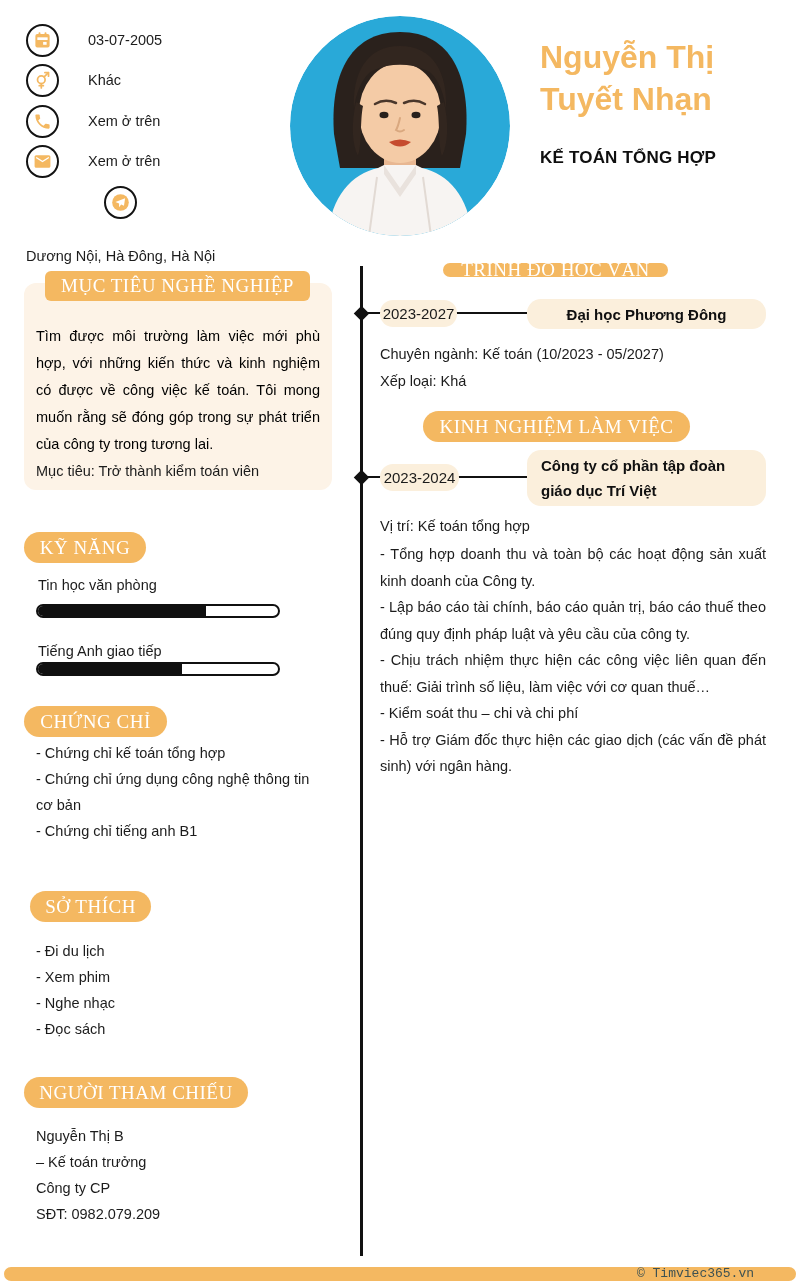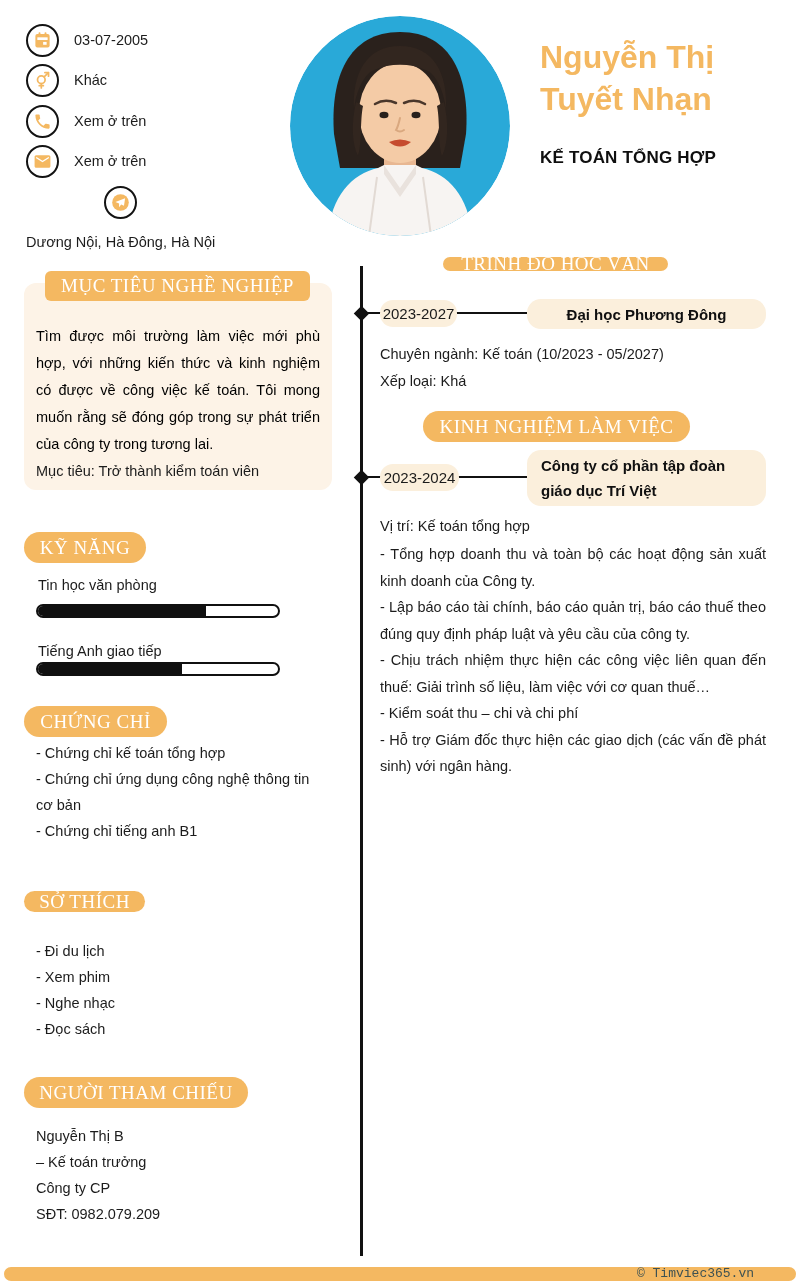--- a/index.html
+++ b/index.html
@@ -1,21 +1,21 @@
 <!DOCTYPE html>
 <html style="--accent: #F4B861; --cream: #FDF3E7; --box-cream: #FBEFDC; --photo-bg: #29A9D8;"><head>
 <meta charset="utf-8">
 <style>
   * { margin:0; padding:0; box-sizing:border-box; }
   html,body { background:#ffffff; }
   body { font-family:"Liberation Sans", sans-serif; color:#1d1d1d; }
   .page { position:relative; width:800px; height:1288px; background:#fff; overflow:hidden; }
 
   
-  .contact-row { position:absolute; left:26px; display:flex; align-items:center; gap:15px; height:32px; }
+  .contact-row { position:absolute; left:26px; display:flex; align-items:center; gap:29px; height:32px; }
   .icon-circle { width:33px; height:33px; border:2.5px solid #131313; border-radius:50%; background:#fff;
                  display:flex; align-items:center; justify-content:center; flex:0 0 auto; }
   .icon-circle svg { width:19px; height:19px; display:block; }
   .contact-label { font-size:14.5px; color:#1c1c1c; white-space:nowrap; }
 
   
   .photo { position:absolute; left:290px; top:16px; width:220px; height:220px; border-radius:50%; overflow:hidden; }
   .photo svg { width:100%; height:100%; display:block; }
   .name { position:absolute; left:540px; top:36px; font-size:32px; font-weight:bold; color:var(--accent,#F4B861); line-height:42px; }
   .job-title { position:absolute; left:540px; top:148px; font-size:17px; font-weight:bold; color:#0f0f0f; letter-spacing:.2px; }
@@ -161,39 +161,39 @@
     <div class="skill-fill" style="width: 60%;"></div>
   </div>
 
   <div class="heading-pill" style="left:24px; top:706px; width:143px; height:31px;">CHỨNG CHỈ</div>
   <div class="list-block" style="top:740px; width:292px;">
     <div>- Chứng chỉ kế toán tổng hợp</div>
     <div>- Chứng chỉ ứng dụng công nghệ thông tin cơ bản</div>
     <div>- Chứng chỉ tiếng anh B1</div>
   </div>
 
-  <div class="heading-pill" style="left:24px; top:891px; width:121px; height:21px;">SỞ THÍCH</div>
+  <div class="heading-pill" style="left:30px; top:891px; width:121px; height:31px;">SỞ THÍCH</div>
   <div class="list-block" style="top:938px; width:292px;">
     <div>- Đi du lịch</div>
     <div>- Xem phim</div>
     <div>- Nghe nhạc</div>
     <div>- Đọc sách</div>
   </div>
 
   <div class="heading-pill" style="left:24px; top:1077px; width:224px; height:31px;">NGƯỜI THAM CHIẾU</div>
   <div class="list-block" style="top:1123px; width:292px;">
     <div>Nguyễn Thị B</div>
     <div>– Kế toán trưởng</div>
     <div>Công ty CP</div>
     <div>SĐT: 0982.079.209</div>
   </div>
 
   <div class="timeline-line"></div>
 
-  <div class="heading-pill" style="left:443px; top:257px; width:225px; height:14px;">TRÌNH ĐỘ HỌC VẤN</div>
+  <div class="heading-pill" style="left:443px; top:263px; width:225px; height:14px;">TRÌNH ĐỘ HỌC VẤN</div>
   <div class="connector" style="left:362px; top:312px; width:165px;"></div>
   <div class="diamond" style="left:356px; top:308px;"></div>
   <div class="date-pill" style="left:380px; top:300px; width:77px; height:27px;">2023-2027</div>
   <div class="org-box" style="left:527px; top:299px; width:239px; height:30px; justify-content:center;">Đại học Phương Đông</div>
   <div class="detail-block" style="top:341px;">
     <div>Chuyên ngành: Kế toán (10/2023 - 05/2027)</div>
     <div>Xếp loại: Khá</div>
   </div>
 
   <div class="heading-pill" style="left:423px; top:411px; width:267px; height:31px;">KINH NGHIỆM LÀM VIỆC</div>

